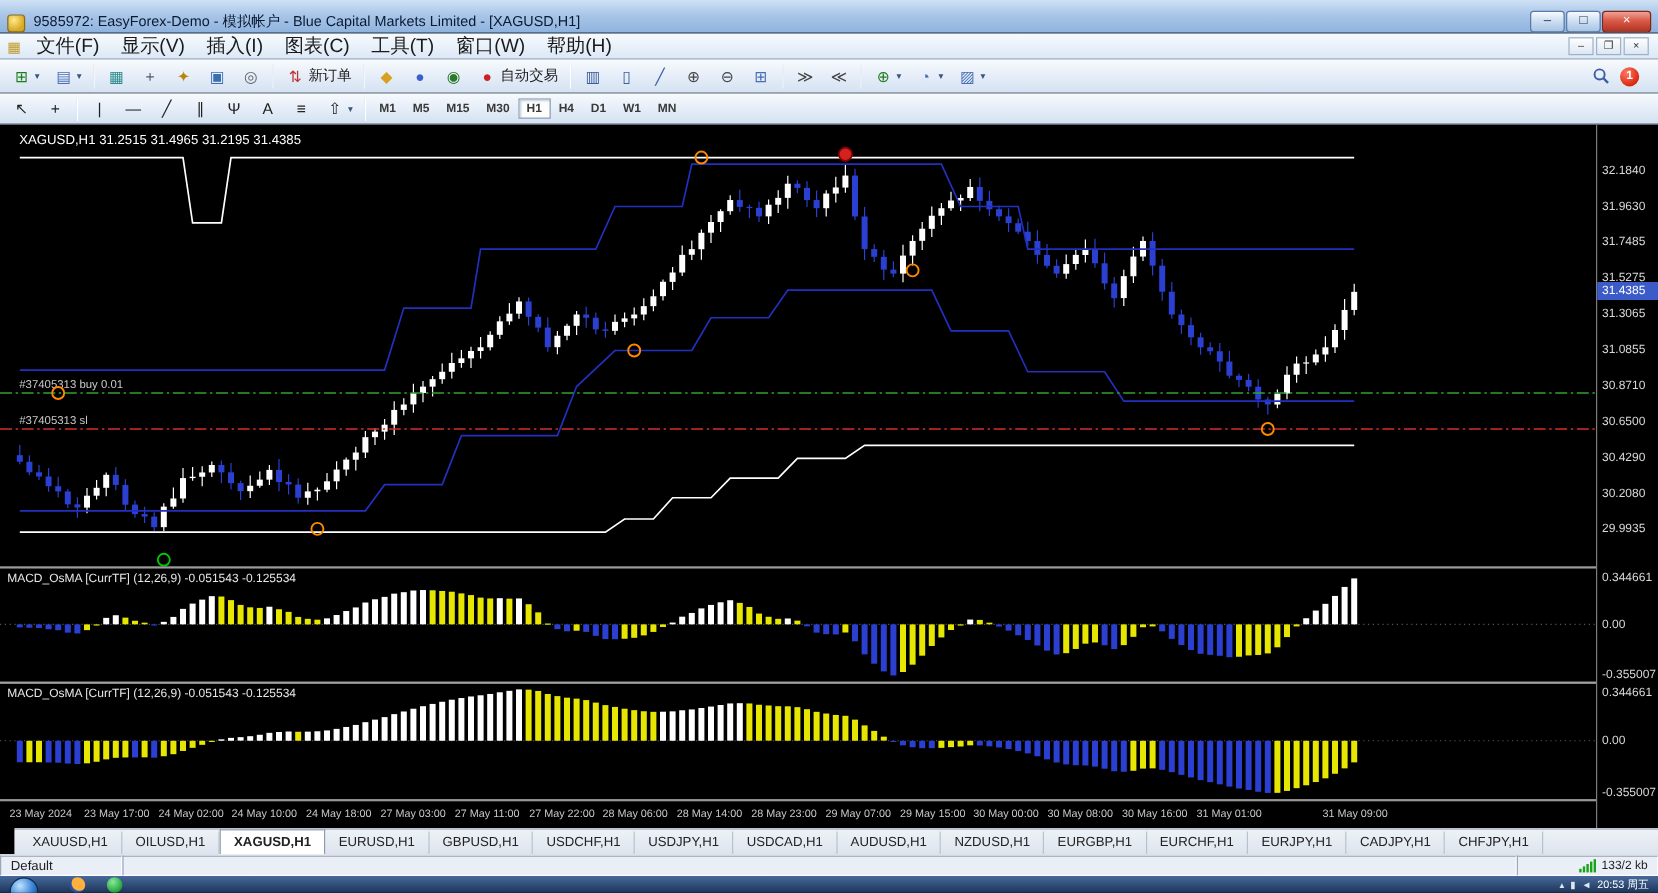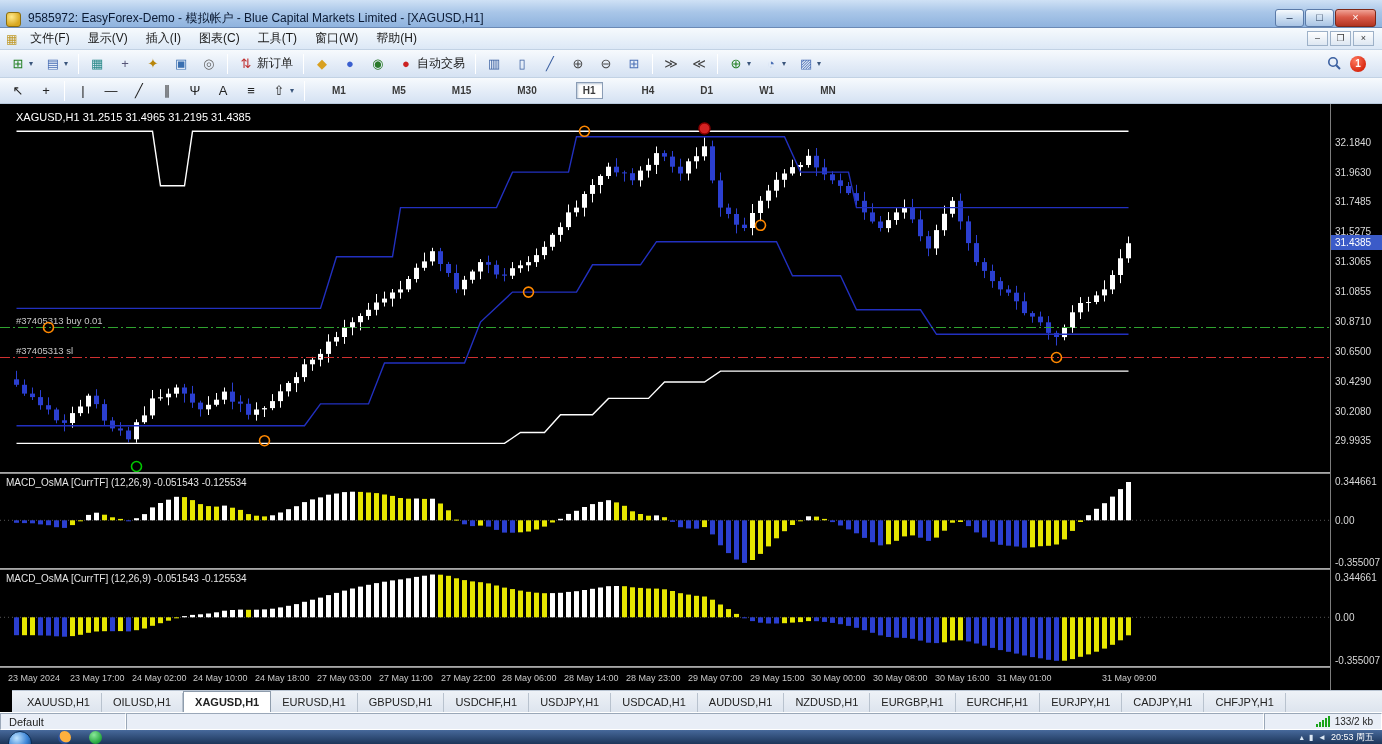--- a/index.html
+++ b/index.html
@@ -15,37 +15,37 @@
   .title-text{margin-left:7px;flex:1;font-size:12px;color:#0b1a33;white-space:nowrap;overflow:hidden}
   .winbtns{display:flex;gap:1px}
   .winbtn{width:29px;height:18px;border:1px solid #5a7aa8;border-radius:3px;text-align:center;
     font-size:11px;line-height:15px;color:#1c2e4a;background:linear-gradient(#f6fafd,#cfe0f2 45%,#a9c4e4)}
   .winbtn.close{width:41px;color:#fff;background:linear-gradient(#f0a396,#d95a48 45%,#b23421);border-color:#7d2716}
 
   
   .menubar{position:absolute;top:28px;left:0;width:100%;height:22px;display:flex;align-items:center;
     background:linear-gradient(#f6fafd,#dce8f6);border-bottom:1px solid #c2d2e4;padding:0 4px}
   .doc-icon{font-size:12px;color:#c09a2a;margin:0 4px 0 2px}
-  .menu-item{font-size:12px;color:#1a1a1a;padding:2px 9px;cursor:default}
+  .menu-item{font-size:16px;color:#1a1a1a;padding:2px 9px;cursor:default}
   .menu-right{margin-left:auto;display:flex;gap:2px;padding-right:4px}
   .mwbtn{width:21px;height:15px;border:1px solid #9db1c8;background:linear-gradient(#fefefe,#dde7f2);
     font-size:9px;line-height:13px;text-align:center;color:#333}
 
   
   .toolbar{position:absolute;left:0;width:100%;display:flex;align-items:center;
     background:linear-gradient(#f7fafd,#e2ebf7 60%,#d5e2f2);padding:0 4px}
   .toolbar.t1{top:50px;height:28px;border-bottom:1px solid #c2d2e4}
   .toolbar.t2{top:78px;height:26px;border-bottom:1px solid #b9c9dc}
   .tbtn{display:inline-flex;align-items:center;gap:3px;height:23px;padding:0 4px;margin:0 1px;
     background:transparent;border:1px solid transparent;border-radius:2px;cursor:default}
   .ticon{font-size:13px;width:16px;text-align:center;line-height:16px}
   .tlab{font-size:12px;color:#1a1a1a;white-space:nowrap}
   .dd{font-size:8px;color:#3a567c}
   .tsep{width:1px;height:20px;background:#b3c2d6;border-right:1px solid #fff;margin:0 4px}
-  .tfbtn{font-size:10px;font-weight:bold;color:#3a3a3a;padding:2px 6px;margin:0 16px;border:1px solid transparent;
+  .tfbtn{font-size:10px;font-weight:bold;color:#3a3a3a;padding:2px 6px;margin:0 0;border:1px solid transparent;
     background:transparent;cursor:default}
   .tfbtn.active{background:#fdfdfd;border:1px solid #8a9cb5;box-shadow:inset 1px 1px 2px #b9c6d6}
   .tb-right{margin-left:auto;display:flex;align-items:center;gap:8px;padding-right:12px}
   .badge{width:16px;height:16px;border-radius:50%;background:radial-gradient(circle at 35% 30%,#ff7a60,#d92a12 70%);
     color:#fff;font-size:10px;font-weight:bold;text-align:center;line-height:16px}
 
   
   .chartarea{position:absolute;top:104px;left:0;width:1382px;height:586px;background:#000}
   .chartarea svg{position:absolute;left:0;background:#000}
   .chart-ohlc{position:absolute;left:16px;top:7px;font-size:11px;color:#fff;white-space:nowrap}
@@ -63,21 +63,21 @@
     border-top:1px solid #b9c4d2;display:flex;align-items:flex-end;padding-left:4px}
   .tab{font-size:11px;color:#222;padding:3px 11px 4px;border-right:1px solid #b8c2ce;white-space:nowrap;cursor:default}
   .tab.active{background:#fff;border:1px solid #8e9cac;border-bottom:none;padding-top:4px;font-weight:bold}
 
   
   .statusbar{position:absolute;top:712px;left:0;width:100%;height:18px;background:#e9eef7;display:flex;
     border-top:1px solid #fff;font-size:11px;color:#222}
   .seg{border:1px solid;border-color:#9aa7b8 #fff #fff #9aa7b8;padding:0 8px;display:flex;align-items:center;
     white-space:nowrap;overflow:hidden}
   .seg-help{width:552px}
-  .seg-profile{width:126px}
+  .seg-profile{width:102px}
   .seg-fill{flex:1}
   .seg-conn{width:118px;justify-content:flex-end;gap:5px}
   .bars{display:inline-flex;align-items:flex-end;gap:1px;height:11px}
   .bars i{display:block;width:2px;background:#19a319}
   .conn-txt{font-size:10px}
 
   
   .taskbar{position:absolute;top:730px;left:0;width:100%;height:14px;overflow:hidden;
     background:linear-gradient(#47699b,#1c3559);display:flex;align-items:flex-start}
   .orb{position:absolute;left:8px;top:1px;width:24px;height:24px;border-radius:50%;

